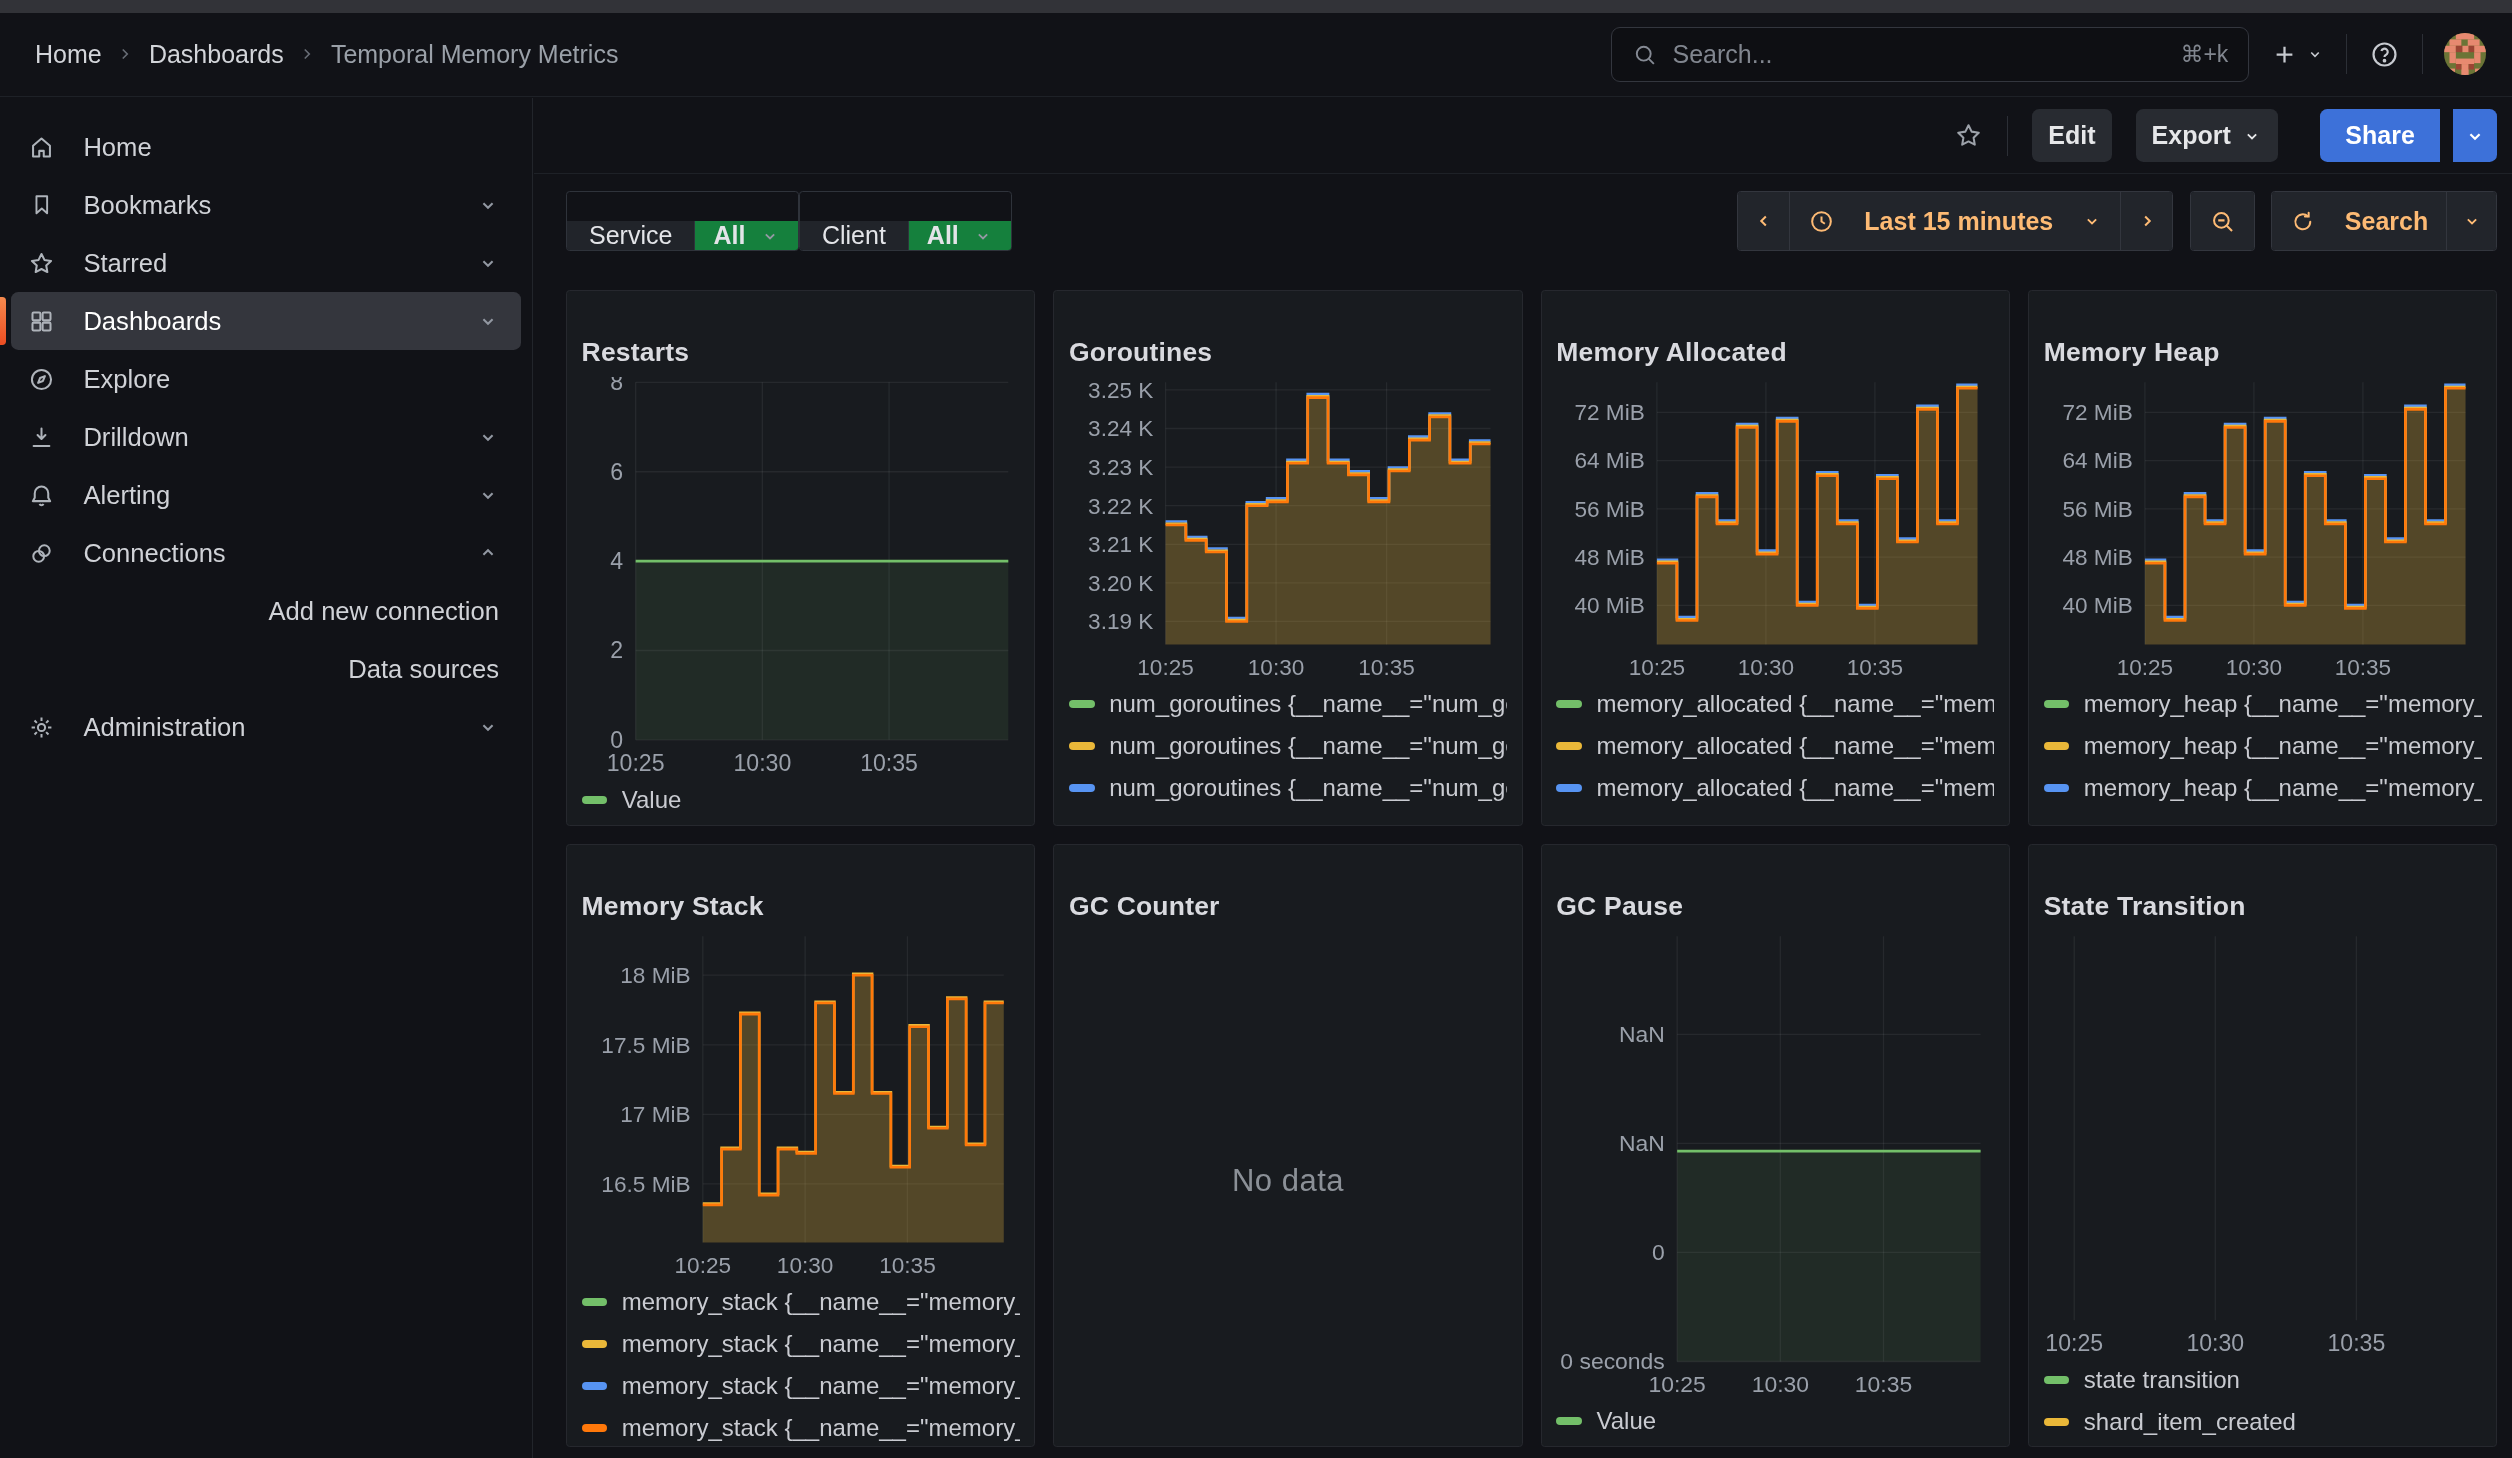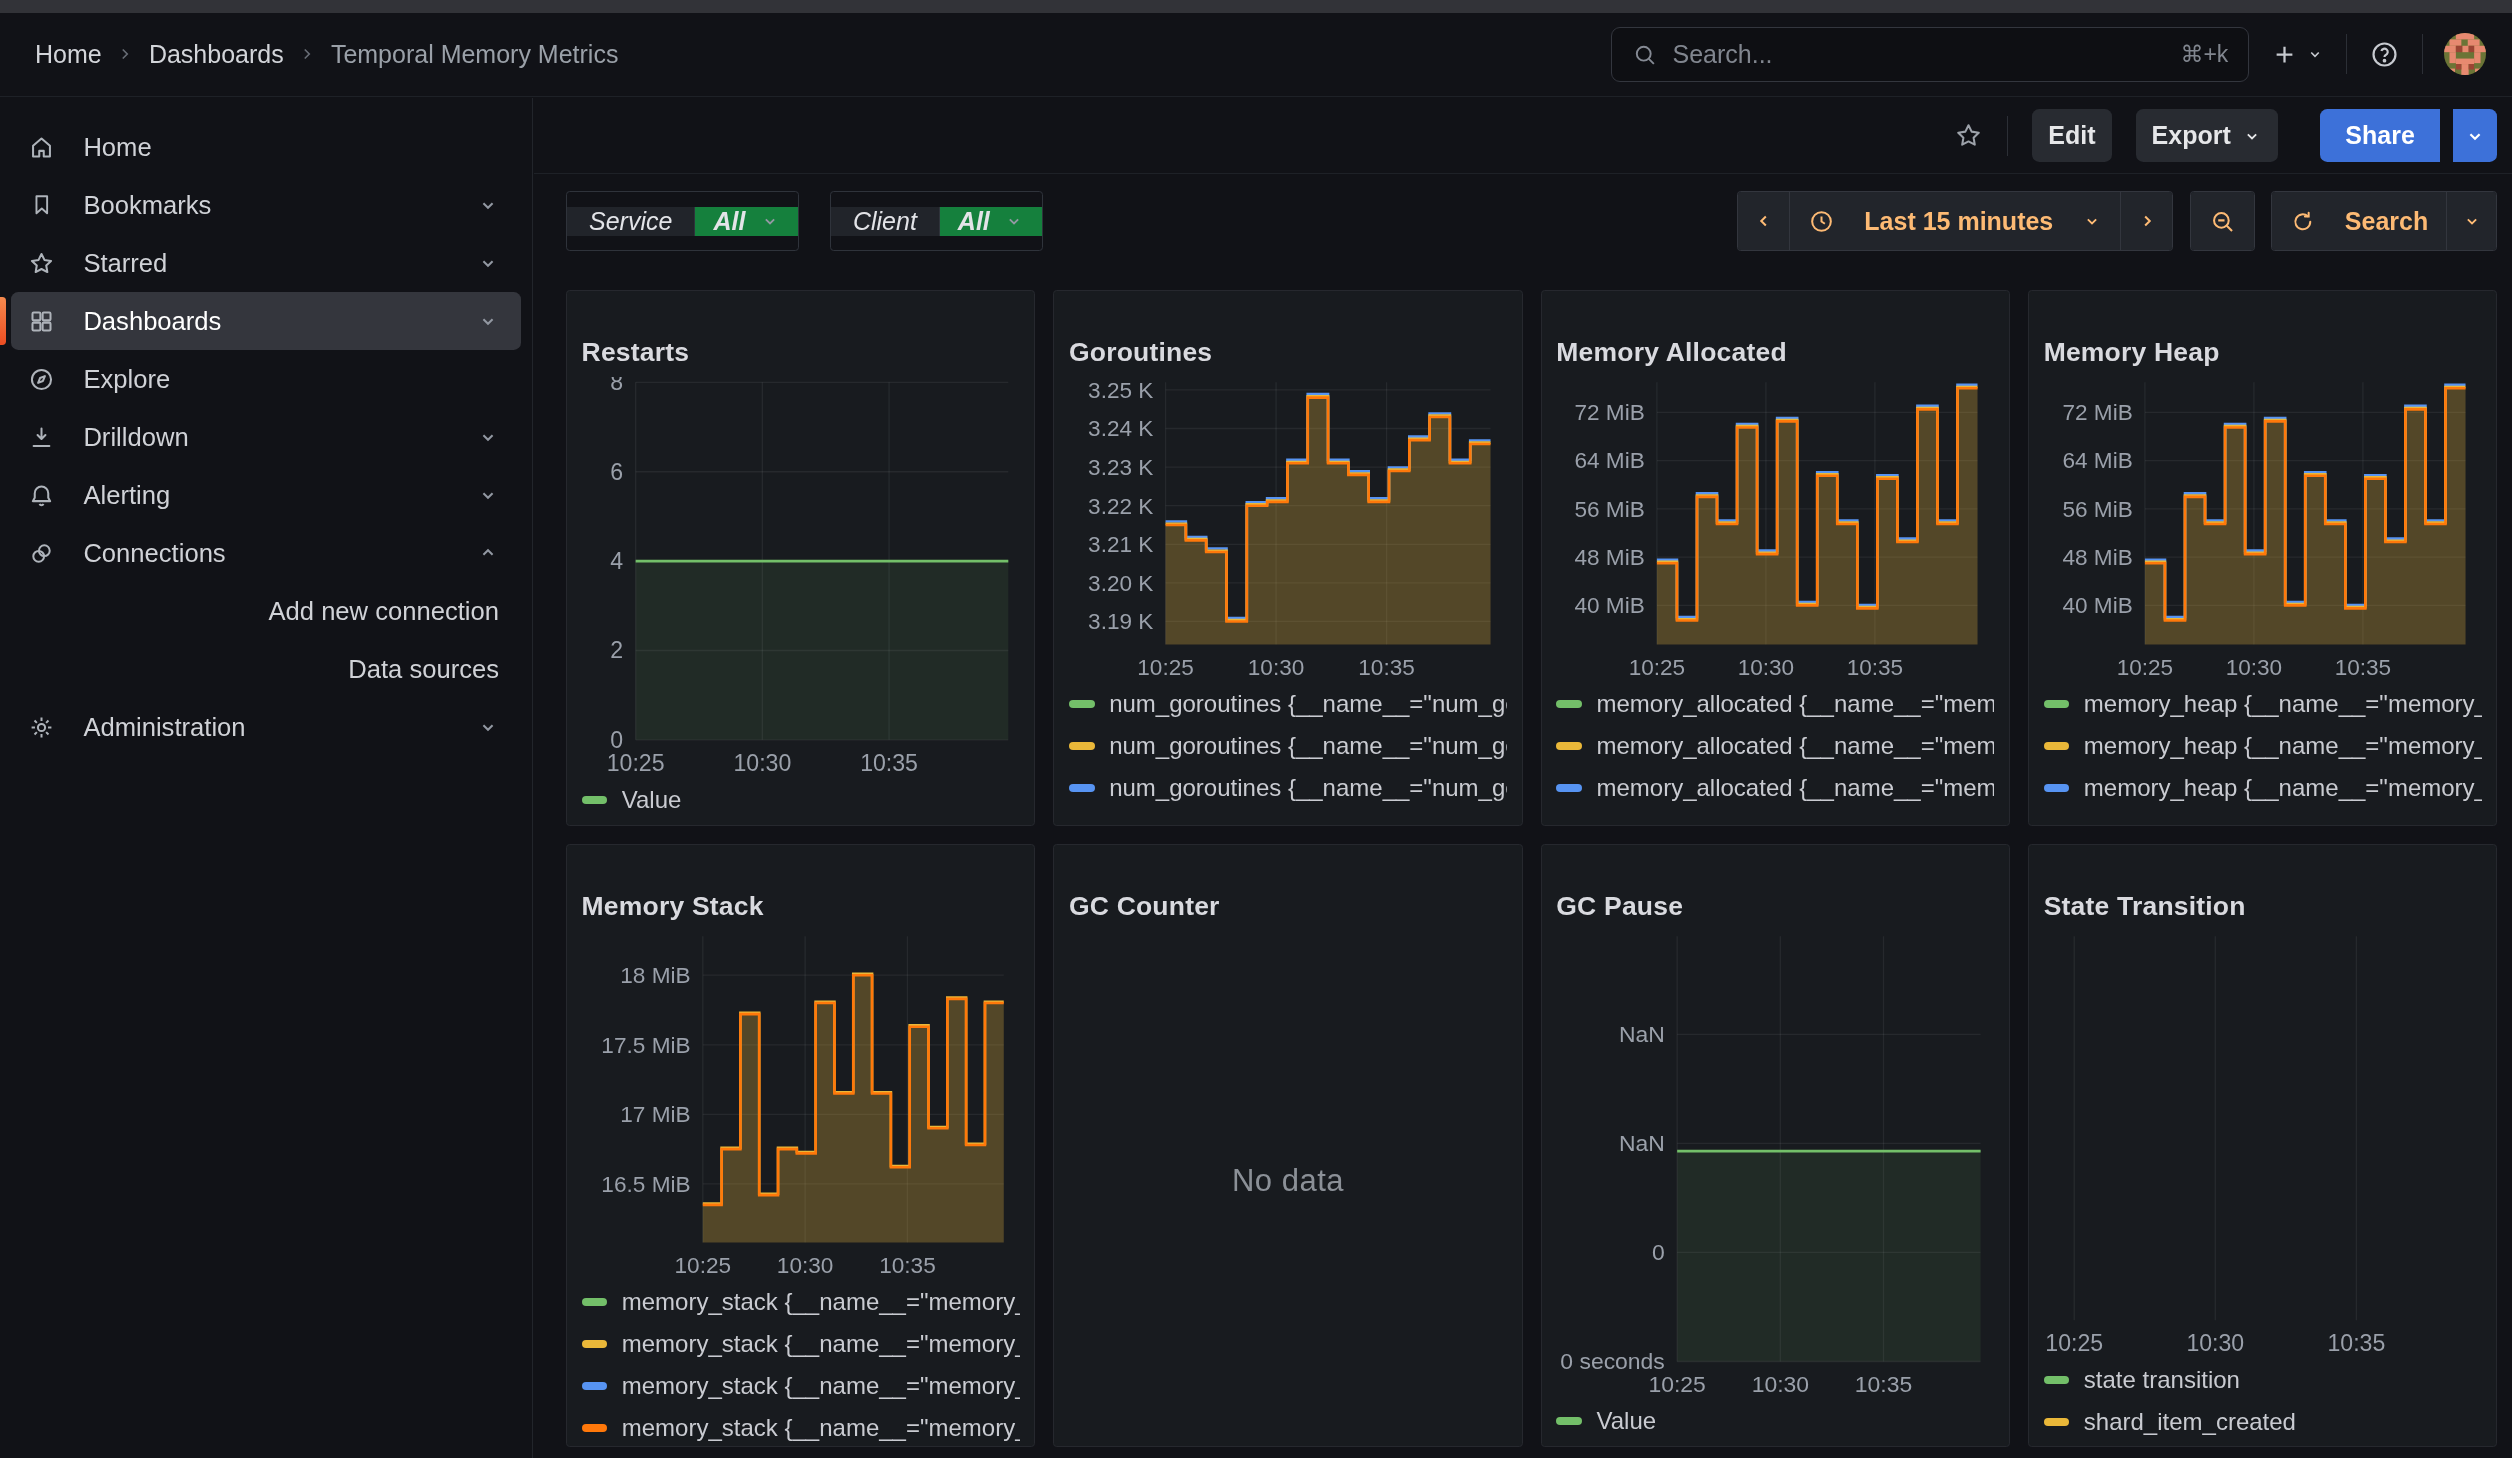--- a/index.html
+++ b/index.html
@@ -90,22 +90,22 @@
   .split-blue { display:flex; gap:13px;padding-left:18px; }
   .split-blue .btn.main { border-radius:7.3px 0 0 7.3px; }
   .split-blue .btn.caret { border-radius:0 7.3px 7.3px 0; padding:0 11px; }
 
   .controls-row {
     margin-top:16.4px; height:62px;
     display:flex; align-items:center;
     padding:0 14.6px 0 32px;
   }
   .var-group {
-    display:flex; align-items:center; height:60px;
-    border:0.9px solid #2f333b; border-radius:3.7px; overflow:hidden; margin-right:31px;font-style:italic;
+    display:flex; align-items:flex-end; height:60px;
+    border:0.9px solid #2f333b; border-radius:3.7px; overflow:hidden; 
   }
   .var-label {
     display:flex; align-items:center; padding:0 22px;
     background:#21242a; font-size:25px; color:#e3e4e8;
   }
   .var-value {
     display:flex; align-items:center; gap:14.6px; padding:0 18px;
     background:#15803d; font-size:25px; font-weight:700; color:#e3e4e8;
     border-left:0.9px solid #2f333b; cursor:pointer;
   }

